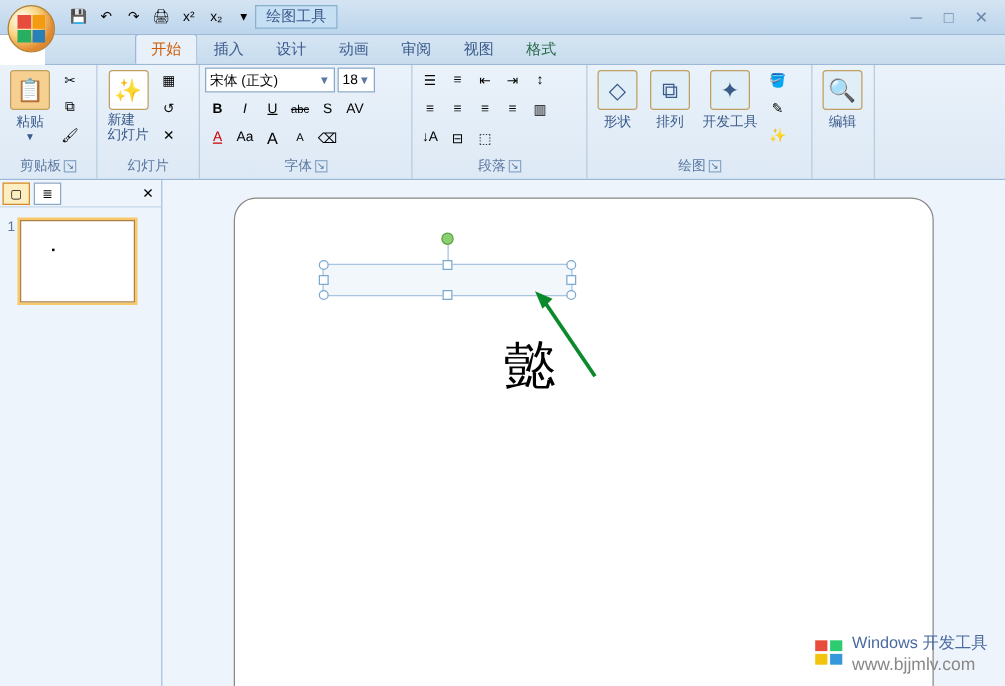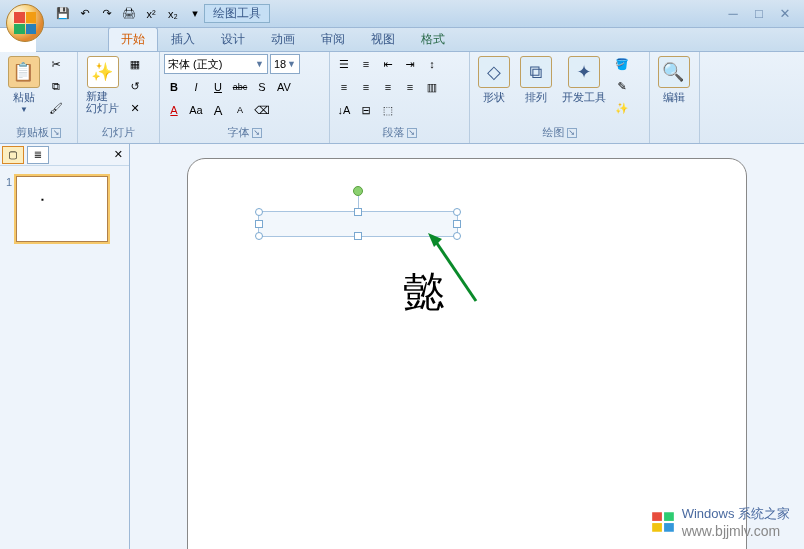--- a/index.html
+++ b/index.html
@@ -277,16 +277,16 @@
 </div>
 
 <div class="watermark">
   <svg class="wm-logo" viewBox="0 0 24 24">
     <rect x="2" y="3" width="9" height="8" fill="#e74c3c"></rect>
       <rect x="13" y="3" width="9" height="8" fill="#2ecc71"></rect>
     <rect x="2" y="13" width="9" height="8" fill="#f1c40f"></rect>
       <rect x="13" y="13" width="9" height="8" fill="#3498db"></rect>
   </svg>
   <div>
-    <span>Windows 系统之家</span>
+    <span>Windows 开发工具</span>
     <span class="small">www.bjjmlv.com</span>
   </div>
 </div>
 
 </body></html>

